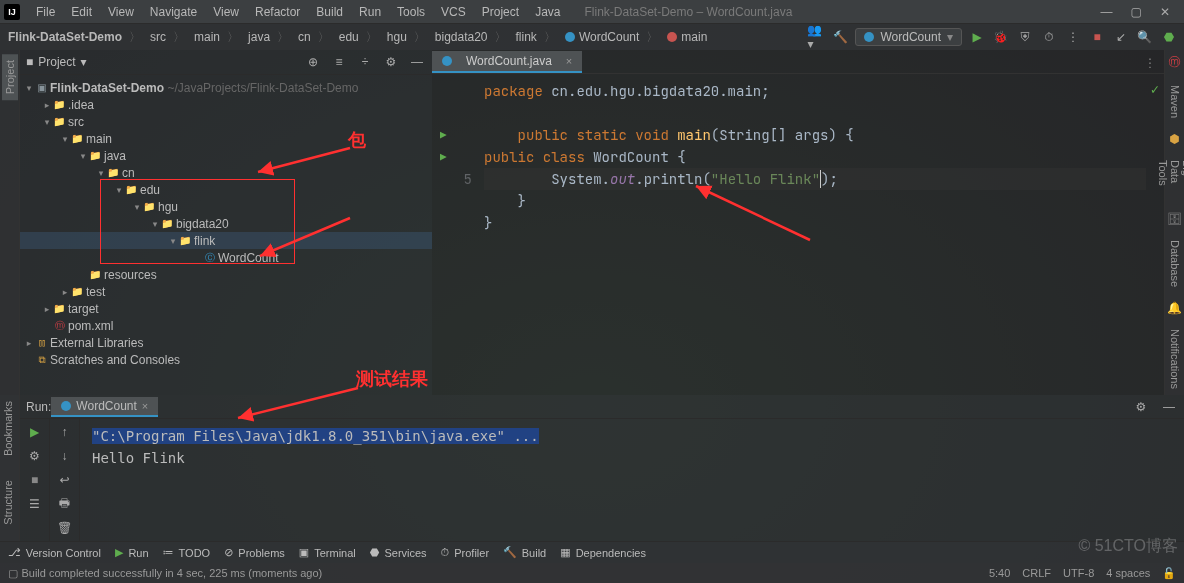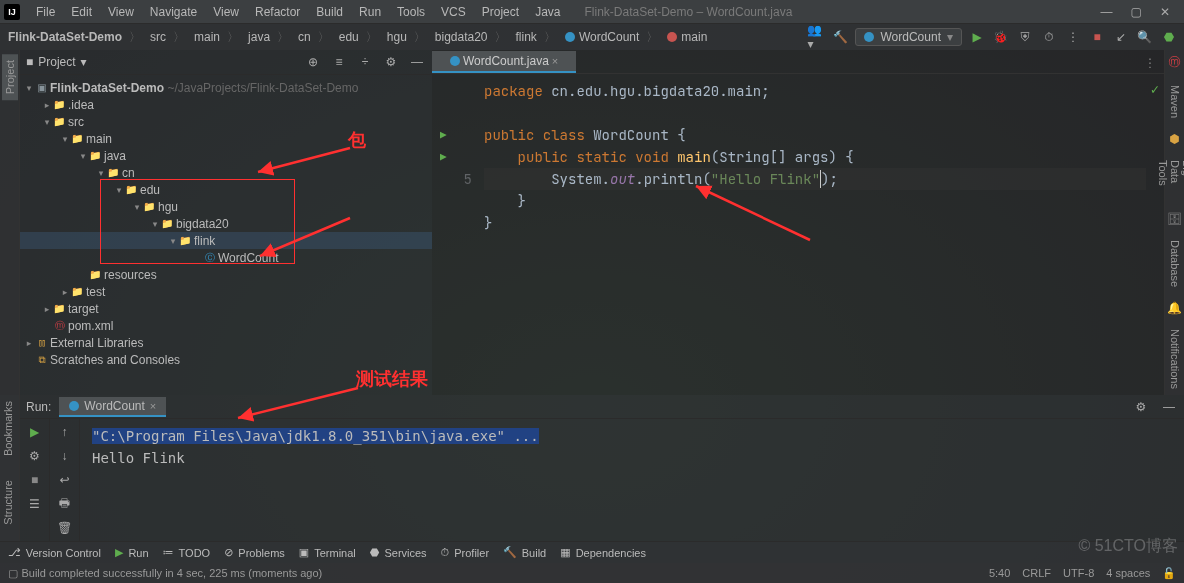--- a/index.html
+++ b/index.html
@@ -33,42 +33,42 @@
 .treerow .tw { width:10px; color:#888; font-size:9px; text-align:center;}
 .treerow .ic { width:16px; height:14px; display:flex; align-items:center; justify-content:center; font-size:10px;}
 .ic.folder { color:#87939a;}
 .ic.src { color:#3592c4;}
 .ic.pkg { color:#87939a;}
 .ic.cls { color:#3592c4;}
 .ic.mvn { color:#cc3e44;}
 .redbox { position:absolute; border:1px solid #ff3030; left:80px; top:104px; width:195px; height:85px; pointer-events:none;}
 .editor { flex:1; background:rgba(43,43,43,0.5); display:flex; flex-direction:column;}
 .tabrow { display:flex; height:24px; border-bottom:1px solid #323232; align-items:flex-end;}
-.etab { padding:3px 18px; background:#4e5254; color:#ccc; display:flex; align-items:center; gap:3px; border-bottom:2px solid #3592c4; font-size:12px;}
+.etab { padding:3px 10px; background:#4e5254; color:#ccc; display:flex; align-items:center; gap:14px; border-bottom:2px solid #3592c4; font-size:12px;}
 .etab .x { color:#999; font-size:11px; cursor:pointer;}
 .tabrow .more { margin-left:auto; padding:3px 8px; color:#888;}
 .editbody { flex:1; display:flex; font-family:"JetBrains Mono",Consolas,monospace; font-size:14px; line-height:22px;}
 .gutter { width:48px; text-align:right; padding:6px 8px 0 0; color:#606366; position:relative;}
 .gutter .runtri { position:absolute; left:8px; color:#5fad4e; font-size:11px;}
 .gutter .ln { height:22px;}
 .code { flex:1; padding:6px 0 0 4px; color:#a9b7c6;}
 .code .kw { color:#cc7832;}
 .code .str { color:#6a8759;}
 .code .fld { color:#9876aa; font-style:italic;}
 .code .fn { color:#ffc66d;}
 .code .cursor { border-left:1px solid #ccc;}
 .rightstrip { width:20px; background:rgba(49,51,53,0.85); border-left:1px solid #323232; display:flex; flex-direction:column; align-items:center; padding-top:4px; gap:8px;}
 .rightstrip .vtab { writing-mode:vertical-rl; color:#999; font-size:11px; padding:6px 2px; cursor:pointer;}
 .rightstrip .ick { font-size:12px;}
 .runpanel { height:146px; background:rgba(49,51,53,0.7); display:flex; position:relative; z-index:2;}
 .runleft { width:20px; background:rgba(49,51,53,0.85); border-right:1px solid #323232;}
 .runleft .vtab { writing-mode:vertical-rl; transform:rotate(180deg); color:#999; font-size:11px; padding:6px 2px; cursor:pointer;}
 .runbody { flex:1; display:flex; flex-direction:column;}
 .runhdr { display:flex; align-items:center; height:24px; padding:0 6px; border-bottom:1px solid #2b2b2b;}
-.runhdr .ttl { color:#bbb; margin-right:8px;}
+.runhdr .ttl { color:#bbb; margin-right:0;}
 .runhdr .rtab { padding:2px 10px; background:#4e5254; border-bottom:2px solid #3592c4; display:flex; align-items:center; gap:5px;}
 .runhdr .rtab .x { color:#999; font-size:11px;}
 .runhdr .rr { margin-left:auto; display:flex; gap:10px; color:#888;}
 .runcontent { flex:1; display:flex;}
 .runicons { width:30px; display:flex; flex-direction:column; align-items:center; padding-top:4px; gap:6px; border-right:1px solid #2b2b2b;}
 .runicons2 { width:30px; display:flex; flex-direction:column; align-items:center; padding-top:4px; gap:6px; border-right:1px solid #2b2b2b;}
 .runout { flex:1; padding:6px 12px; font-family:Consolas,monospace; font-size:14px; color:#bbb; line-height:22px;}
 .runout .hl { background:#214283;}
 .bottombar { display:flex; align-items:center; height:22px; background:rgba(49,51,53,0.9); border-top:1px solid #2b2b2b; padding:0 8px; gap:14px; position:relative; z-index:2;}
 .bottombar .bitem { display:flex; align-items:center; gap:5px; color:#bbb; cursor:pointer; font-size:11px;}
@@ -290,22 +290,22 @@
         <div class="ln">
             <span class="runtri">▶</span>
           </div>
         <div class="ln">5</div>
         <div class="ln"></div>
           <div class="ln"></div>
       </div>
       <div class="code">
         <div><span class="kw">package </span><span>cn.edu.hgu.bigdata20.main</span>;</div>
         <div>&nbsp;</div>
+        <div>&nbsp;&nbsp;&nbsp;&nbsp;<span class="kw">public static void </span><span class="fn">main</span><span>(String[] args) {</span></div>
         <div><span class="kw">public class </span><span>WordCount {</span></div>
-        <div>&nbsp;&nbsp;&nbsp;&nbsp;<span class="kw">public static void </span><span class="fn">main</span><span>(String[] args) {</span></div>
         <div style="background:rgba(50,50,50,0.5)">&nbsp;&nbsp;&nbsp;&nbsp;&nbsp;&nbsp;&nbsp;&nbsp;<span>System.</span><span class="fld">out</span><span>.</span><span>println</span><span>(</span><span class="str">"Hello Flink"</span><span class="cursor"></span><span>);</span></div>
         <div>&nbsp;&nbsp;&nbsp;&nbsp;<span>}</span></div>
         <div><span>}</span></div>
       </div>
       <div style="width:18px;padding-top:4px;text-align:center"><span style="color:#5fad4e">✓</span></div>
     </div>
   </div>
 
   <div class="rightstrip">
     <span class="ick" style="color:#cc3e44">ⓜ</span>

